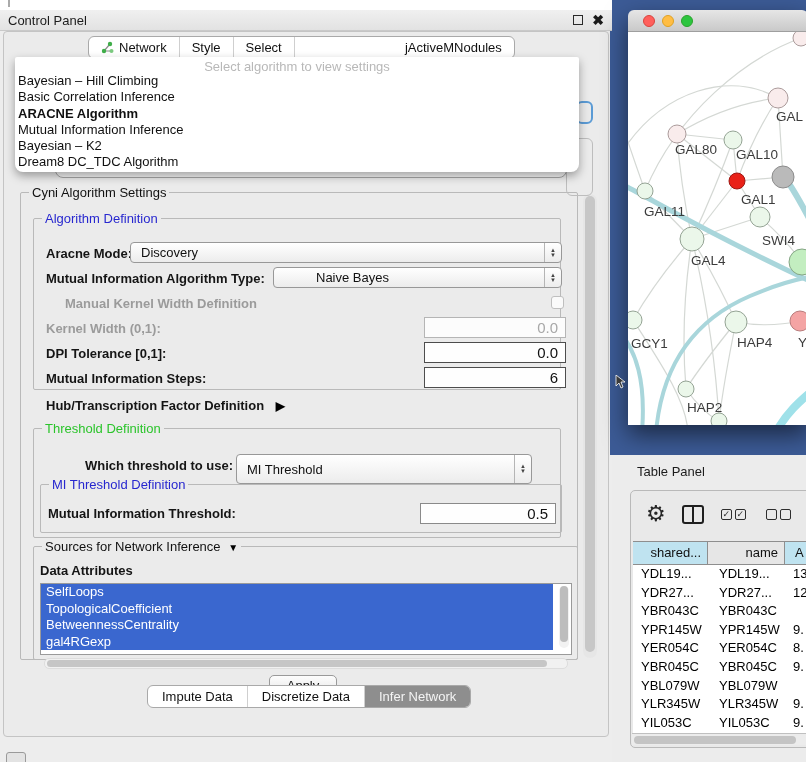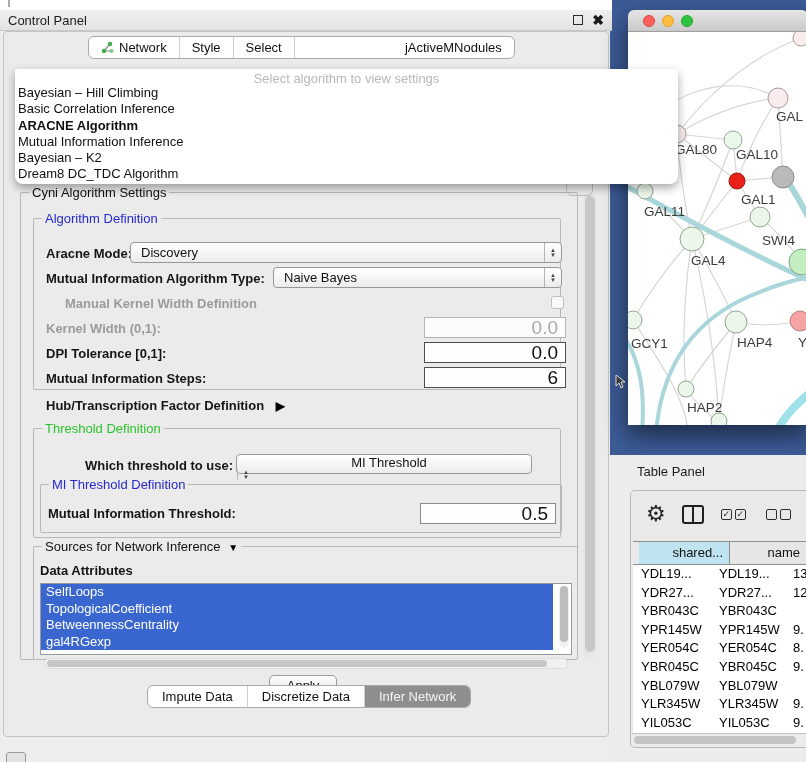--- a/index.html
+++ b/index.html
@@ -36,23 +36,23 @@
 
   
   .combo-sliver { position:absolute; left:55px; top:150px; width:512px; height:28px;
     border:1px solid #a6a6a6; border-radius:8px; background:#f7f7f7; z-index:1; }
   .group-sliver { position:absolute; left:566px; top:138px; width:27px; height:58px;
     border:1px solid #bdbdbd; border-radius:6px; z-index:1; }
   .blue-combo-sliver { position:absolute; left:576px; top:101px; width:17px; height:23px;
     border:2px solid #5b9bd5; border-radius:6px; background:#e9e9e9; z-index:1; }
 
   
-  .algo-overlay { position:absolute; left:15px; top:57px; width:663px; height:115px;
+  .algo-overlay { position:absolute; left:15px; top:57px; width:564px; height:115px;
     background:#ffffff; border-radius:2px 2px 8px 8px; z-index:5;
-    box-shadow:0 4px 10px rgba(0,0,0,0.35); padding-top:2px;margin-top:12px; }
+    box-shadow:0 4px 10px rgba(0,0,0,0.35); padding-top:2px; }
   .algo-prompt { text-align:center; color:#b8b8b8; font-size:13px; height:14px; }
   .algo-item { font-size:13px; color:#101010; line-height:16.3px; padding-left:3px; white-space:nowrap; }
   .algo-item.selected { font-weight:bold; }
 
   
   .group { position:absolute; border:1px solid #b9b9b9; border-radius:2px; }
   .legend { position:absolute; top:-8px; left:8px; background:#ebebeb; padding:0 3px;
     font-size:13px; white-space:nowrap; z-index:2; }
   .legend.blue { color:#2727cf; }
   .legend.green { color:#2bc42b; }
@@ -61,21 +61,21 @@
   .lbl.disabled { color:#9b9b9b; }
 
   .combo { position:absolute; height:21px; background:linear-gradient(#ffffff,#ececec);
     border:1px solid #989898; border-radius:4px; display:flex; align-items:center; }
   .combo .val { flex:1; padding-left:10px; font-size:13px; color:#111; }
   .combo .spin { width:17px; align-self:stretch; border-left:1px solid #b5b5b5;
     display:flex; flex-direction:column; align-items:center; justify-content:center;
     font-size:6px; color:#444; line-height:5px; }
 
   .field { position:absolute; height:21px; background:#fefefe; border:1px solid #4d4d4d;
-    font-size:19px; text-align:right; padding:0 7px; line-height:19px; }
+    font-size:15px; text-align:right; padding:0 7px; line-height:19px; }
   .field.disabled { border:1px solid #b5b5b5; color:#a8a8a8; background:#fcfcfc; }
 
   .checkbox { position:absolute; width:13px; height:13px; border:1px solid #bfbfbf;
     border-radius:3px; background:#fafafa; }
 
   .arrow-right { display:inline-block; font-size:12px; margin-left:8px; color:#000; }
   .arrow-down { display:inline-block; font-size:10px; margin-left:4px; color:#000; }
 
   
   .attr-list { position:absolute; left:40px; top:583px; width:532px; height:72px;
@@ -128,21 +128,21 @@
   .split-ico { width:22px; height:19px; border:2px solid #1f1f1f; border-radius:3px; margin-left:16px; position:relative; }
   .split-ico::after { content:""; position:absolute; left:8px; top:0; width:2px; height:100%; background:#1f1f1f; }
   .cbp { display:flex; margin-left:17px; }
   .cb { width:11px; height:11px; border:1.5px solid #2e2e2e; border-radius:2px; margin-right:3px;
     font-size:9px; line-height:9px; text-align:center; color:#2e2e2e; }
   .tp-table { position:absolute; left:2px; top:50px; width:196px; }
   .thead { display:flex; height:24px; border-top:1px solid #8e8e8e; border-bottom:1px solid #8e8e8e; }
   .th { font-size:13px; line-height:22px; border-right:1px solid #8e8e8e;
     padding-right:6px; text-align:right; background:#e6e6e6; white-space:nowrap; overflow:hidden; }
   .th.hl { background:#bfe3f0; }
-  .th.c1 { width:91px;margin-left:6px; } .th.c2 { width:77px; } .th.c3 { flex:1; text-align:left; padding-left:10px; }
+  .th.c1 { width:75px; } .th.c2 { width:77px; } .th.c3 { flex:1; text-align:left; padding-left:10px; }
   .tbody { background:#ffffff; height:168px; overflow:hidden; }
   .trow { display:flex; height:18.6px; line-height:18.6px; font-size:13px; color:#000; }
   .tc { white-space:nowrap; overflow:hidden; }
   .tc.c1 { width:78px; padding-left:8px; }
   .tc.c2 { width:77px; padding-left:8px; }
   .tc.c3 { flex:1; padding-left:5px; }
   .tp-hscroll { position:absolute; left:1px; top:242px; width:194px; height:12px;
     background:#ececec; border-top:1px solid #c0c0c0; }
   .tp-hthumb { position:absolute; left:2px; top:2px; width:162px; height:8px; background:#c4c4c4; border-radius:4px; }
 
@@ -219,21 +219,21 @@
   <span class="lbl" style="left:46px; top:246px;">Aracne Mode:</span>
   <div class="combo" style="left:130px; top:242px; width:432px;">
     <span class="val">Discovery</span>
     <span class="spin">
         <span>▲</span>
         <span>▼</span>
       </span>
   </div>
 
   <span class="lbl" style="left:46px; top:271px;">Mutual Information Algorithm Type:</span>
-  <div class="combo" style="left:273px; top:267px; width:289px;">
+  <div class="combo" style="left:273px; top:267px; width:289px;padding-left:32px;">
     <span class="val">Naive Bayes</span>
     <span class="spin">
         <span>▲</span>
         <span>▼</span>
       </span>
   </div>
 
   <span class="lbl disabled" style="left:46px; top:296px;margin-left:19px;">Manual Kernel Width Definition</span>
   <span class="checkbox" style="left:551px; top:296px;"></span>
 
@@ -249,21 +249,21 @@
   <span class="lbl" style="left:46px; top:398px;">
     <span>Hub/Transcription Factor Definition</span>
     <span class="arrow-right">▶</span>
   </span>
 
   <div class="group" style="left:33px; top:428px; width:528px; height:110px;">
     <span class="legend green">Threshold Definition</span>
   </div>
 
   <span class="lbl" style="left:85px; top:458px;">Which threshold to use:</span>
-  <div class="combo" style="left:236px; top:454px; width:296px; height:20px;flex-direction:column;">
+  <div class="combo" style="left:236px; top:454px; width:296px; height:30px;">
     <span class="val">MI Threshold</span>
     <span class="spin">
         <span>▲</span>
         <span>▼</span>
       </span>
   </div>
 
   <div class="group" style="left:40px; top:484px; width:522px; height:49px;">
     <span class="legend blue">MI Threshold Definition</span>
   </div>

